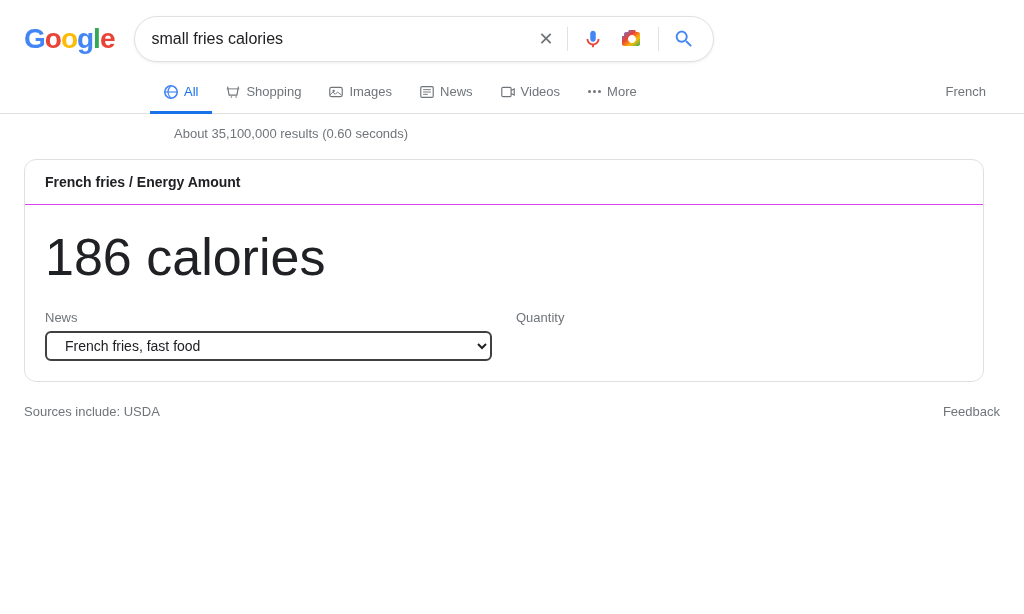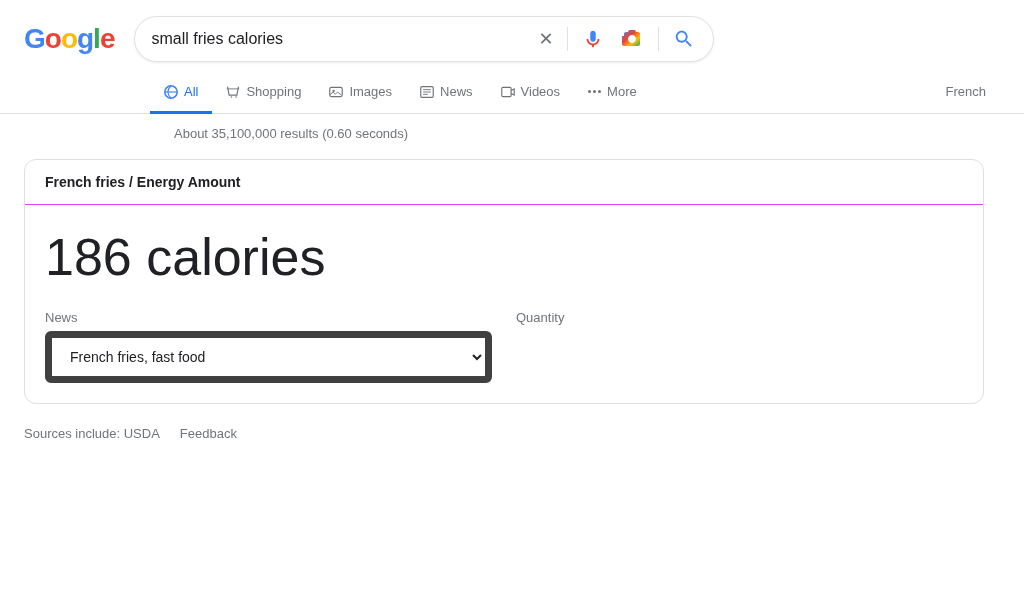--- a/index.html
+++ b/index.html
@@ -175,34 +175,35 @@
     }
 
     .kp-selector-label {
       font-size: 13px;
       color: #70757a;
       margin-bottom: 6px;
     }
 
     .kp-select {
       width: 100%;
-      padding: 10px 14px;
-      border: 7px solid #404040;
+      padding: 4px 14px;
+      border: 2px solid #404040;
       border-radius: 6px;
       font-size: 14px;
       color: #202124;
       background: #fff;
       cursor: pointer;
       appearance: auto;
     }
 
     
     .kp-footer {
       padding: 10px 24px;
       display: flex;
+      justify-content: space-between;
       align-items: center;
       font-size: 13px;
       color: #70757a;
       margin-top: 4px;
     }
 
     .feedback-link {
       color: #70757a;
       cursor: pointer;
       text-decoration: none;

